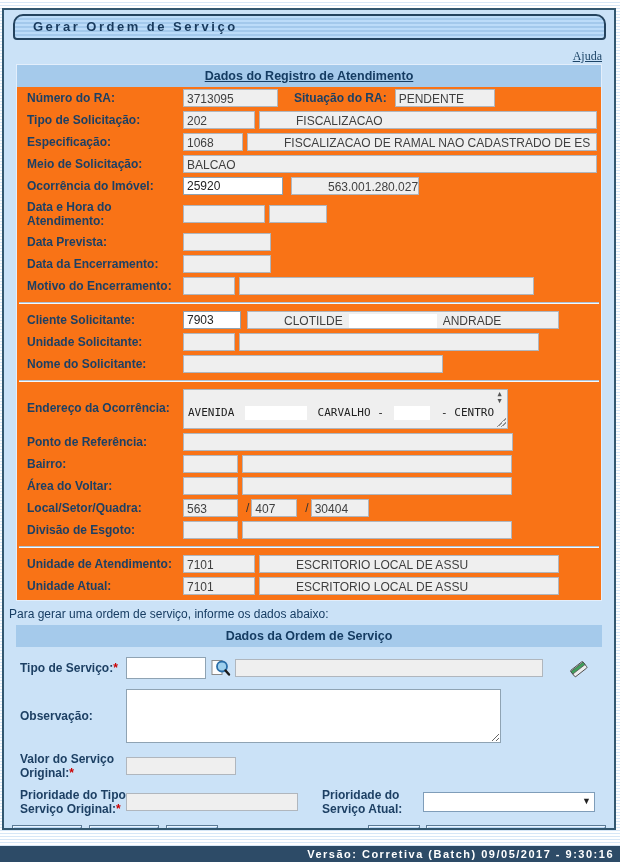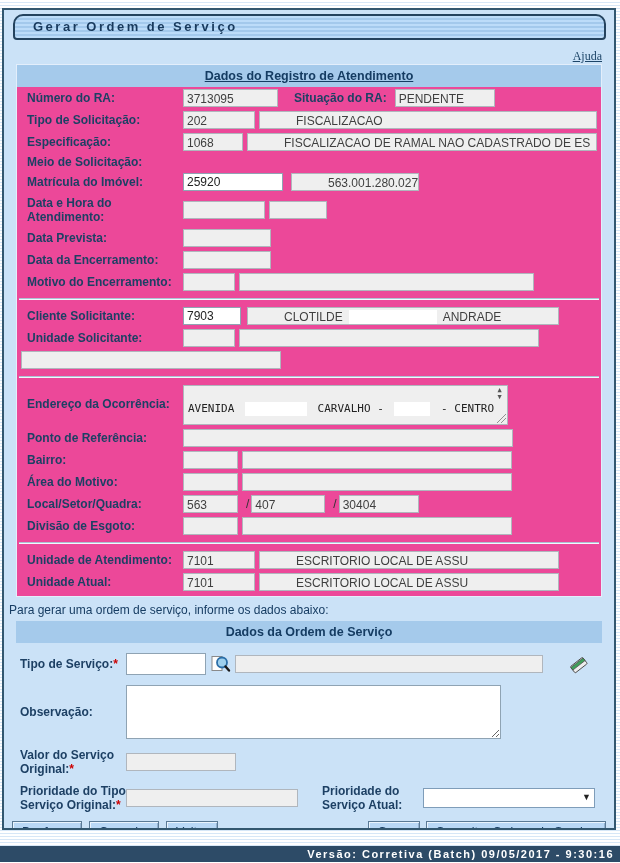--- a/index.html
+++ b/index.html
@@ -19,21 +19,21 @@
   .title-tab {
     margin: 4px 8px 0 9px; height: 26px;
     border: 2px solid #24435e;
     border-radius: 10px 10px 4px 4px;
     background: repeating-linear-gradient(180deg, #bcdcf9 0 2px, #a3c9ec 2px 4px);
     color: #17395c; font-size: 13px; font-weight: bold; letter-spacing: 2.5px;
     line-height: 22px; padding-left: 18px;
   }
   .help-row { text-align: right; padding: 6px 12px 2px 0; height: 22px; }
   .help-row a { color: #1d4568; font-size: 12px; font-family: Liberation Serif, serif; }
-  .panel { margin: 2px 12px 0 12px; border: 1px solid #e3eefb; background: #ec4899; }
+  .panel { margin: 2px 12px 0 12px; border: 1px solid #e3eefb; background: #f97316; }
   .hdr-bar {
     background: #a5caeb; text-align: center;
     font-size: 12.5px; font-weight: bold; color: #153c62;
     padding: 4px 0; 
   }
   .hdr-bar .u { text-decoration: underline; }
   .row { display: flex; align-items: center; padding: 2px 4px; }
   .row.top { align-items: flex-start; }
   .lbl {
     flex: none; width: 162px; padding-left: 6px;
@@ -129,24 +129,25 @@
     </div>
 
     <div class="row">
       <div class="lbl">Especificação:</div>
       <div class="fld" style="width:60px">1068</div>
       <div class="fld grow gap">FISCALIZACAO DE RAMAL NAO CADASTRADO DE ES</div>
     </div>
 
     <div class="row">
       <div class="lbl">Meio de Solicitação:</div>
-    </div>
-
-    <div class="row">
-      <div class="lbl">Matrícula do Imóvel:</div>
+      <div class="fld grow">BALCAO</div>
+    </div>
+
+    <div class="row">
+      <div class="lbl">Ocorrência do Imóvel:</div>
       <input class="inp" style="width: 100px;" value="25920">
       <div class="fld gap" style="width:128px;margin-left:8px">563.001.280.0270.000</div>
     </div>
 
     <div class="row" style="min-height:34px">
       <div class="lbl">Data e Hora do Atendimento:</div>
       <div class="fld" style="width:82px"></div>
       <div class="fld gap" style="width:58px"></div>
     </div>
 
@@ -178,20 +179,21 @@
       </div>
     </div>
 
     <div class="row">
       <div class="lbl">Unidade Solicitante:</div>
       <div class="fld" style="width:52px"></div>
       <div class="fld gap" style="width:300px"></div>
     </div>
 
     <div class="row">
+      <div class="lbl">Nome do Solicitante:</div>
       <div class="fld" style="width:260px"></div>
     </div>
 
     <div class="hr"></div>
 
     <div class="row top">
       <div class="lbl" style="padding-top:12px">Endereço da Ocorrência:</div>
       <div class="addr-box">
         <span>AVENIDA</span>
         <span class="redact" style="width:62px;margin:0 4px"></span>
@@ -211,32 +213,32 @@
       <div class="fld" style="width:330px"></div>
     </div>
 
     <div class="row">
       <div class="lbl">Bairro:</div>
       <div class="fld" style="width:55px"></div>
       <div class="fld gap" style="width:270px"></div>
     </div>
 
     <div class="row">
-      <div class="lbl">Área do Motivo:</div>
+      <div class="lbl">Área do Voltar:</div>
       <div class="fld" style="width:55px"></div>
       <div class="fld gap" style="width:270px"></div>
     </div>
 
     <div class="row">
       <div class="lbl">Local/Setor/Quadra:</div>
       <div class="fld" style="width:55px">563</div>
       <span class="slash">/</span>
-      <div class="fld" style="width:74px">407</div>
+      <div class="fld" style="width:46px">407</div>
       <span class="slash">/</span>
-      <div class="fld" style="width:80px">30404</div>
+      <div class="fld" style="width:58px">30404</div>
     </div>
 
     <div class="row">
       <div class="lbl">Divisão de Esgoto:</div>
       <div class="fld" style="width:55px"></div>
       <div class="fld gap" style="width:270px"></div>
     </div>
 
     <div class="hr"></div>
 

